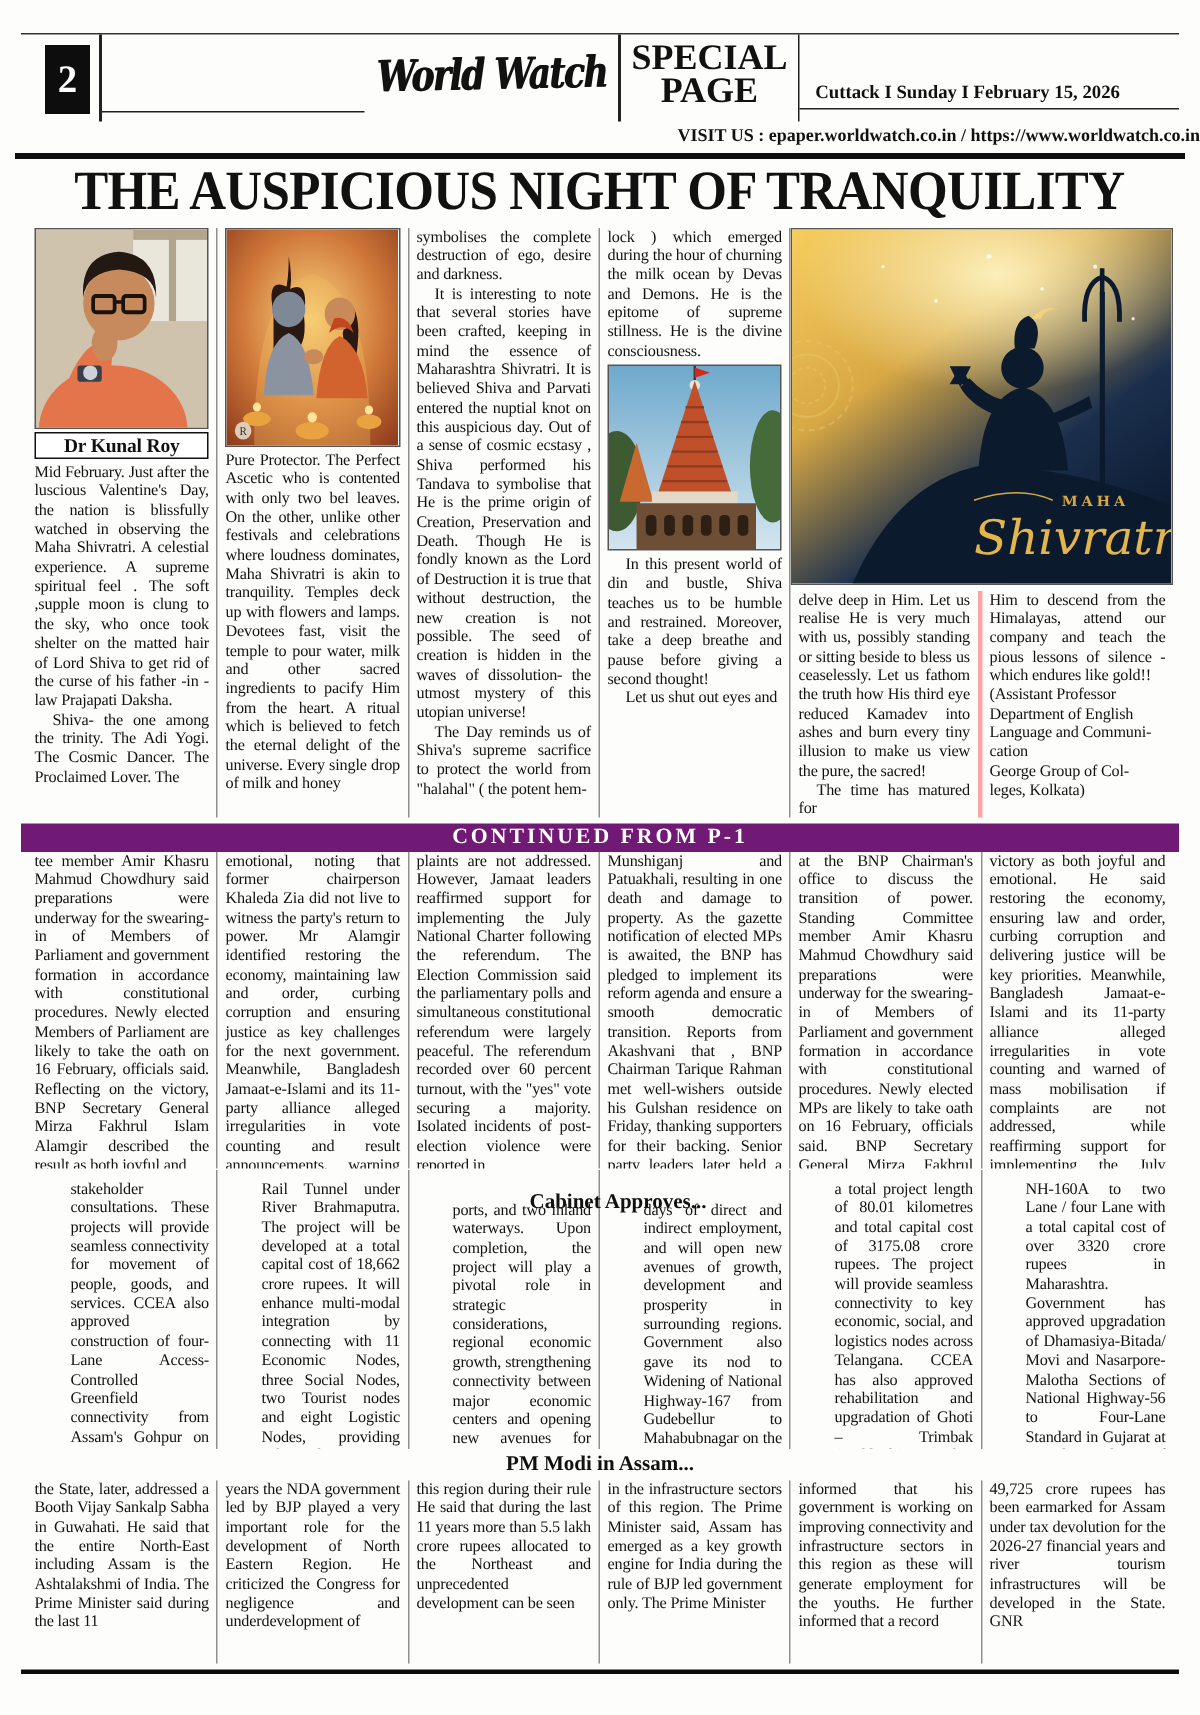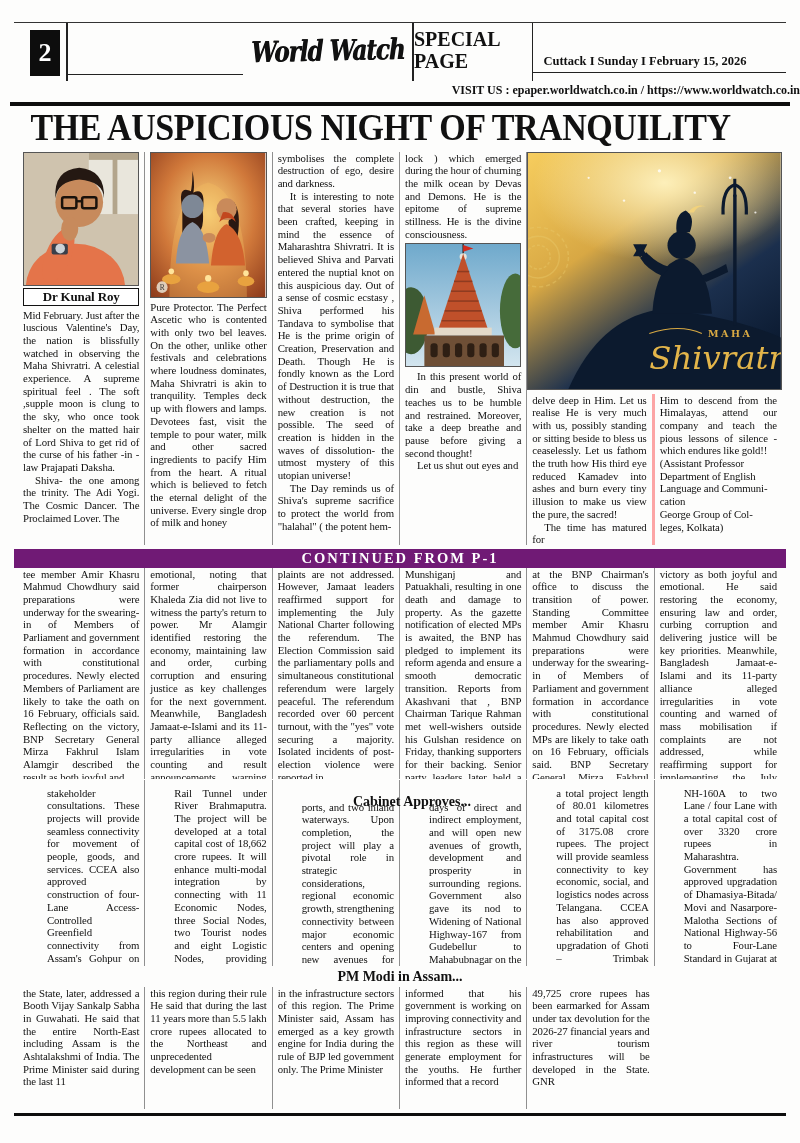--- a/index.html
+++ b/index.html
@@ -12,26 +12,26 @@
   
   .header-row{ margin:22px 14px 0; height:58px; display:flex; align-items:flex-start; border-top:1px solid #333; }
   .page-num{ width:30px; height:46px; margin:7px 0 0 16px; background:#0d0d0d; color:#fff;
     font-weight:bold; font-size:26px; display:flex; align-items:center; justify-content:center; }
   .vline{ width:1.5px; background:#222; height:58px; }
   .vline.l{ margin-left:6px; }
   .hspacer{ flex:1.05; height:52px; border-bottom:1.5px solid #222; }
   .masthead{ padding:12px 8px 0; font-family:"DejaVu Serif", serif; font-style:italic; font-weight:bold;
     font-size:23px; letter-spacing:-1px; transform:scaleY(1.25) rotate(-1deg); white-space:nowrap;
     text-shadow:0.6px 0 #111; }
-  .special{ width:118px; font-weight:bold; font-size:20px; line-height:22px; padding-top:5px; white-space:pre-line; }
+  .special{ width:118px; text-align:center; font-weight:bold; font-size:24px; line-height:22px; padding-top:5px; white-space:pre-line; }
   .dateline-wrap{ flex:1.45; height:50px; border-bottom:1.5px solid #222; display:flex; align-items:flex-end;
     padding:0 0 3px 10px; font-weight:bold; font-size:12.5px; }
   .visit-row{ text-align:right; font-weight:bold; font-size:12px; margin:3px 0 4px; }
   .thick-rule{ height:3.5px; background:#0d0d0d; margin:0 10px; }
-  .headline{ margin:2px 0 4px; white-space:nowrap; }
+  .headline{ text-align:center; margin:2px 0 4px; white-space:nowrap; }
   .headline span{ display:inline-block; font-weight:bold; font-size:37px; line-height:40px;
     transform:scaleX(.92); transform-origin:center; letter-spacing:-0.5px; }
   
   .cols{ margin:0 18px; display:grid; grid-template-columns:repeat(6,1fr); }
   .fcol{ padding:0 5px; border-right:1px solid #8f8f8f; overflow:hidden;
     font-size:10.8px; line-height:12.7px; text-align:justify; letter-spacing:-0.12px; hyphens:auto; }
   .fcol:last-child, .fcol.noline{ border-right:none; }
   .fcol p{ margin:0; }
   .fcol p.indent{ text-indent:12px; }
   .feature-grid{ height:393px; }
@@ -270,20 +270,21 @@
       <div class="fcol pushed">ports, and two inland waterways. Upon completion, the project will play a pivotal role in strategic considerations, regional economic growth, strengthening connectivity between major economic centers and opening new avenues for trade and industrial development. The project will also generate approximately 80 Lakhs person-</div>
       <div class="fcol pushed">days of direct and indirect employment, and will open new avenues of growth, development and prosperity in surrounding regions. Government also gave its nod to Widening of National Highway-167 from Gudebellur to Mahabubnagar on the Hyderabad-Panaji Economic Corridor to 4-Lane Standard in Telangana with</div>
       <div class="fcol">a total project length of 80.01 kilometres and total capital cost of 3175.08 crore rupees. The project will provide seamless connectivity to key economic, social, and logistics nodes across Telangana. CCEA has also approved rehabilitation and upgradation of Ghoti – Trimbak (Mokhada) – Jawhar – Manor – Palghar section of</div>
       <div class="fcol">NH-160A to two Lane / four Lane with a total capital cost of over 3320 crore rupees in Maharashtra. Government has approved upgradation of Dhamasiya-Bitada/ Movi and Nasarpore-Malotha Sections of National Highway-56 to Four-Lane Standard in Gujarat at a total capital cost of over 4583 crore rupees.  GNR</div>
     </div>
   </div>
 
   <div class="sec-heading">PM Modi in Assam...</div>
   <div class="cols pm-grid">
     <div class="fcol">the State, later, addressed a Booth Vijay Sankalp Sabha in Guwahati. He said that the entire North-East including Assam is the Ashtalakshmi of India. The Prime Minister said during the last 11</div>
+    <div class="fcol">years the NDA government led by BJP played a very important role for the development of North Eastern Region. He criticized the Congress for negligence and underdevelopment of</div>
     <div class="fcol">this region during their rule He said that during the last 11 years more than 5.5 lakh crore rupees allocated to the Northeast and unprecedented development can be seen</div>
     <div class="fcol">in the infrastructure sectors of this region. The Prime Minister said, Assam has emerged as a key growth engine for India during the rule of BJP led government only. The Prime Minister</div>
     <div class="fcol">informed that his government is working on improving connectivity and infrastructure sectors in this region as these will generate employment for the youths.  He further informed that a record</div>
     <div class="fcol">49,725 crore rupees has been earmarked for Assam under tax devolution for the 2026-27 financial years and river tourism infrastructures will be developed in the State. GNR</div>
   </div>
 
   <div class="bottom-rule"></div>
 </div>
 
 </body></html>

